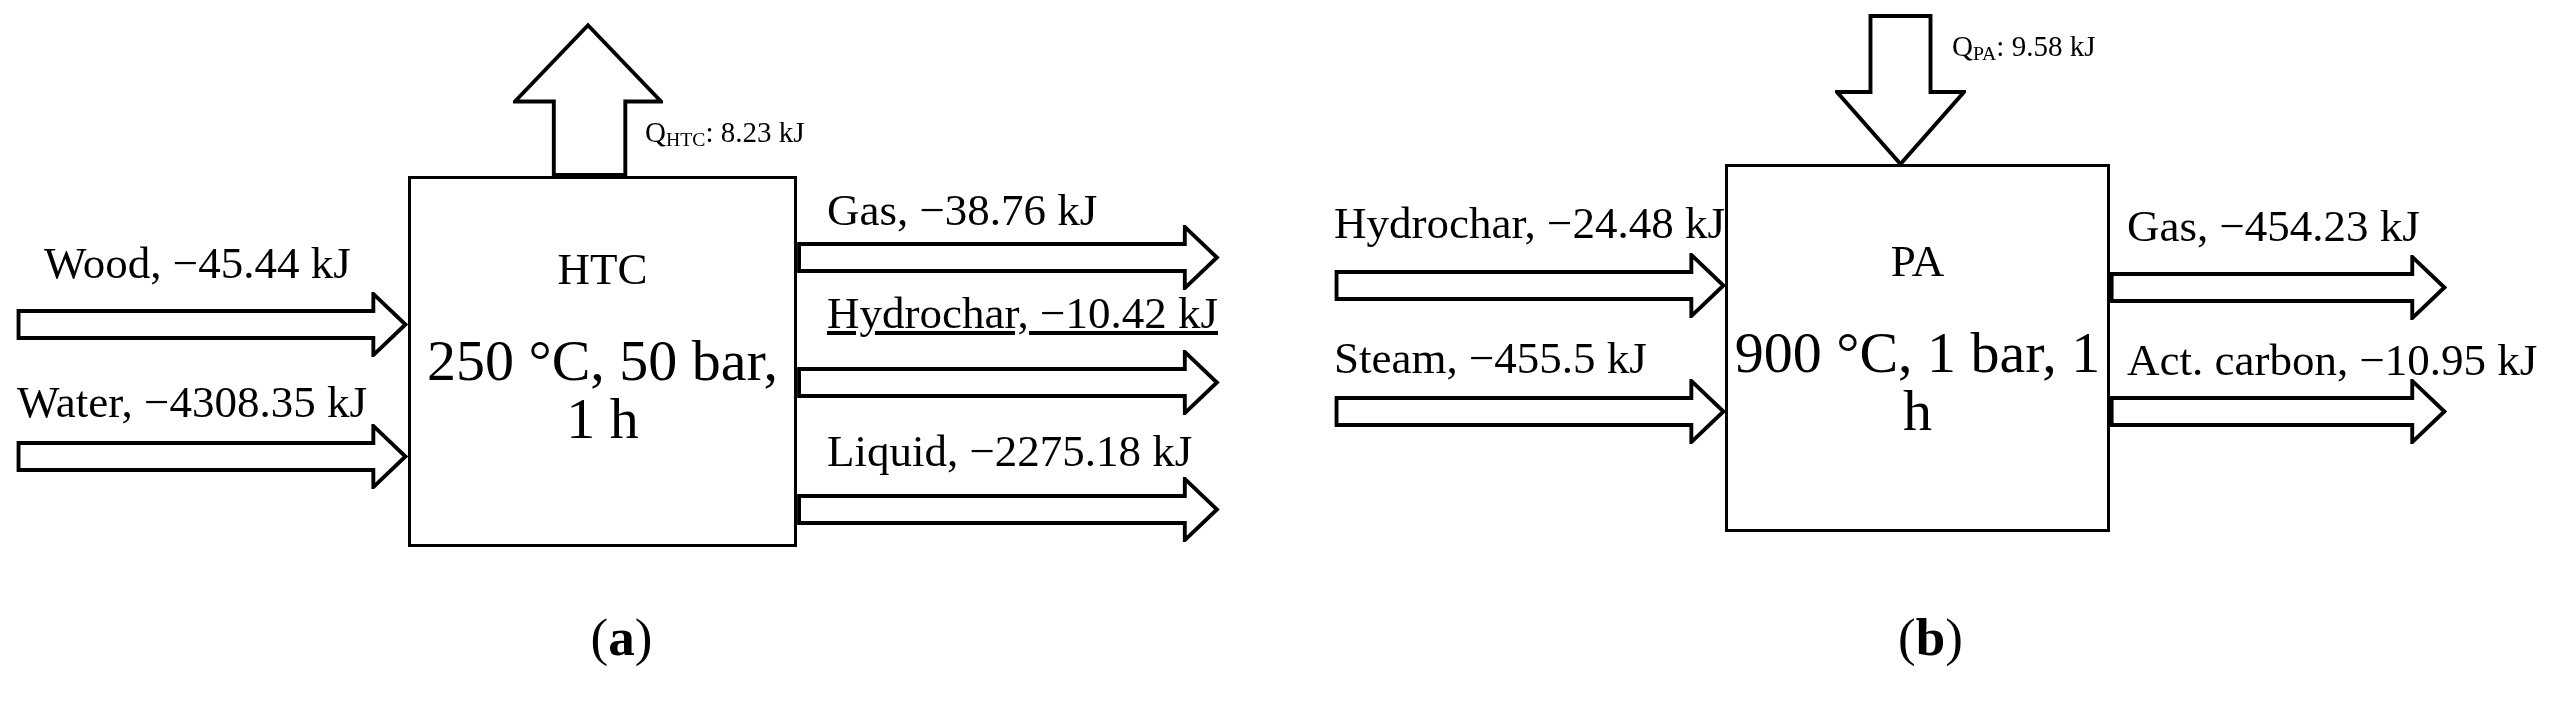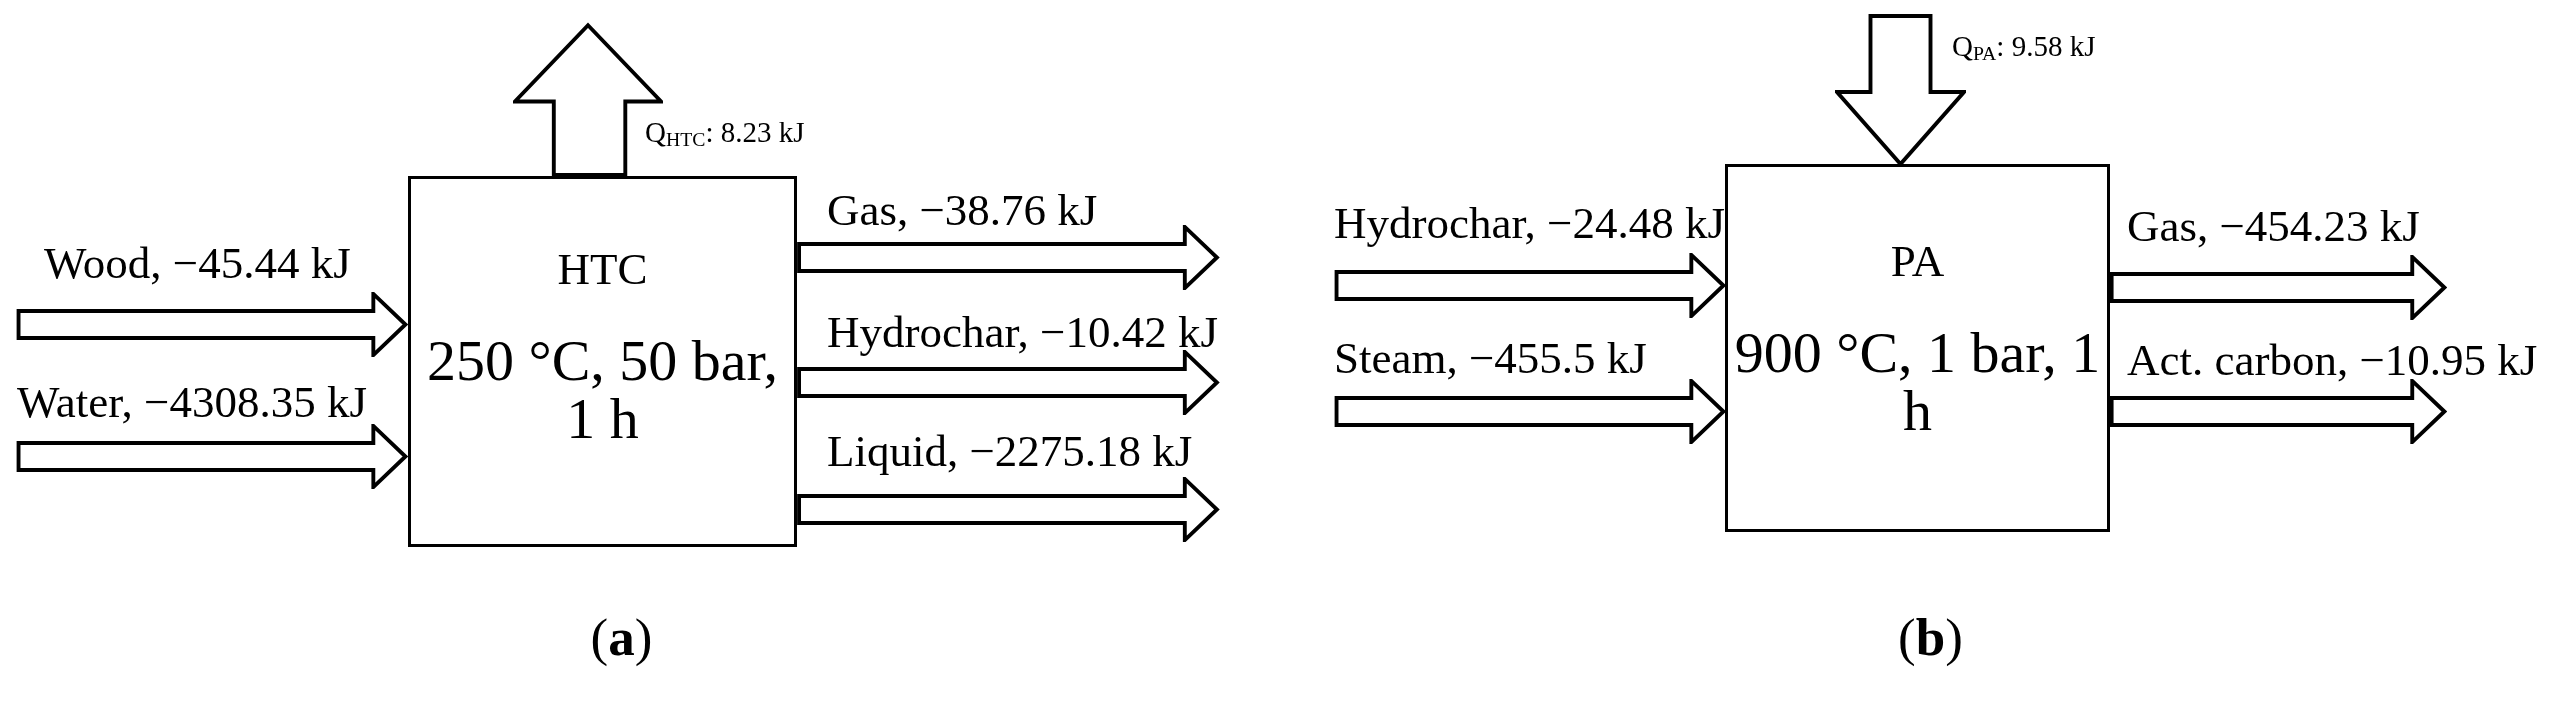--- a/index.html
+++ b/index.html
@@ -78,21 +78,21 @@
   <svg class="arrow-svg" style="left:15.5px;top:424px;" width="392" height="65" viewBox="0 0 505 84">
     <polygon points="2.5,24.5 461,24.5 461,2.5 502.5,42 461,81.5 461,59.5 2.5,59.5"></polygon>
   </svg>
 
   <div class="pbox" style="left:408px;top:176px;width:389px;height:371px;gap:40px;padding-bottom:28px;">
     <div class="box-title">HTC</div>
     <div class="box-cond">250 °C, 50 bar, 1 h</div>
   </div>
 
   <div class="lbl" style="left:827px;top:186px;text-align:center;">Gas, −38.76 kJ</div>
-  <div class="lbl" style="left:827px;top:308px;">Hydrochar, −10.42 kJ</div>
+  <div class="lbl" style="left:827px;top:289px;text-decoration:underline;">Hydrochar, −10.42 kJ</div>
   <div class="lbl" style="left:827px;top:427px;text-align:center;">Liquid, −2275.18 kJ</div>
 
   <svg class="arrow-svg" style="left:796px;top:225px;" width="424" height="65" viewBox="0 0 545 84">
     <polygon points="2.5,24.5 501,24.5 501,2.5 542.5,42 501,81.5 501,59.5 2.5,59.5"></polygon>
   </svg>
   <svg class="arrow-svg" style="left:796px;top:350px;" width="424" height="65" viewBox="0 0 545 84">
     <polygon points="2.5,24.5 501,24.5 501,2.5 542.5,42 501,81.5 501,59.5 2.5,59.5"></polygon>
   </svg>
   <svg class="arrow-svg" style="left:796px;top:477px;" width="424" height="65" viewBox="0 0 545 84">
     <polygon points="2.5,24.5 501,24.5 501,2.5 542.5,42 501,81.5 501,59.5 2.5,59.5"></polygon>

